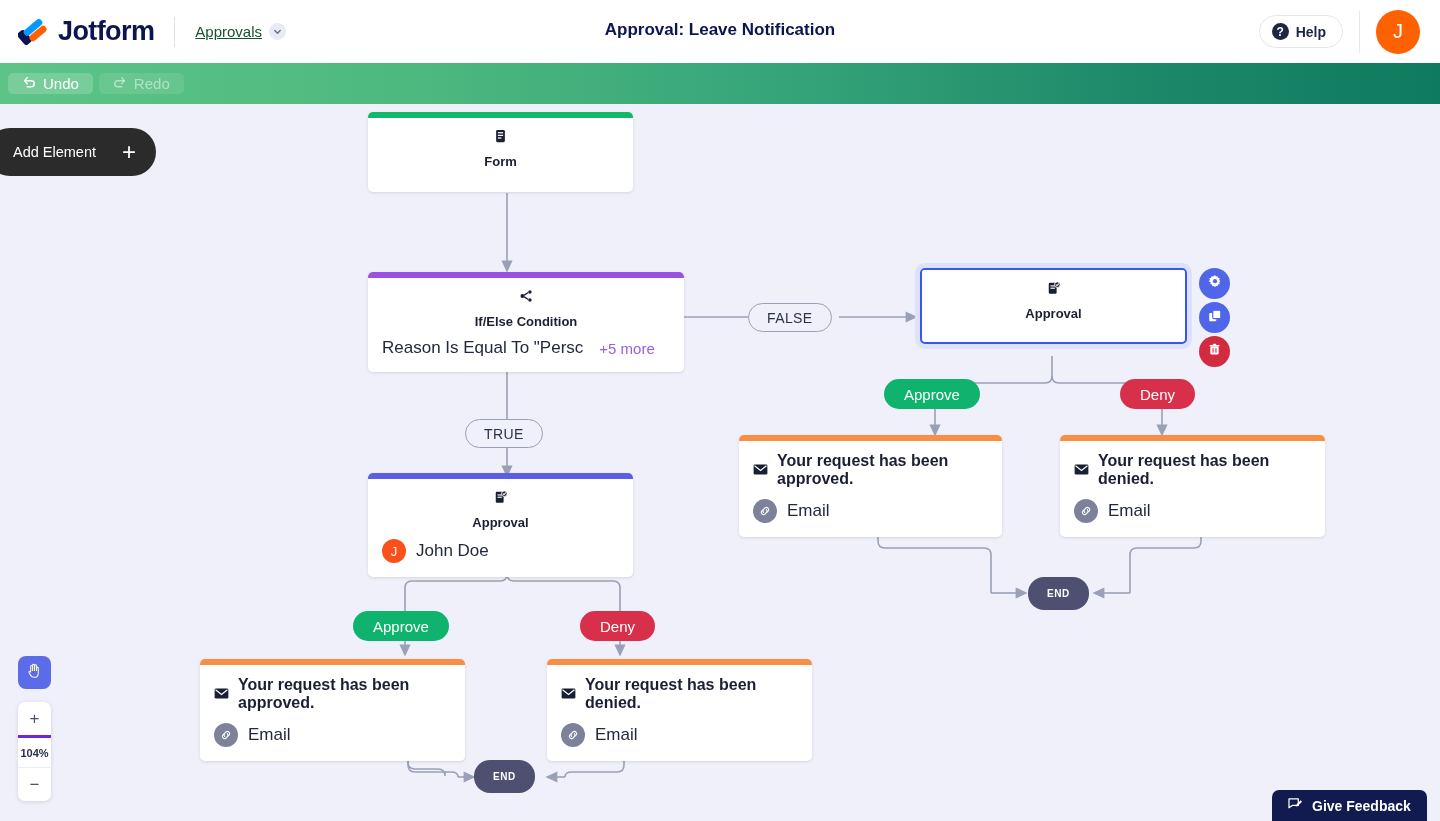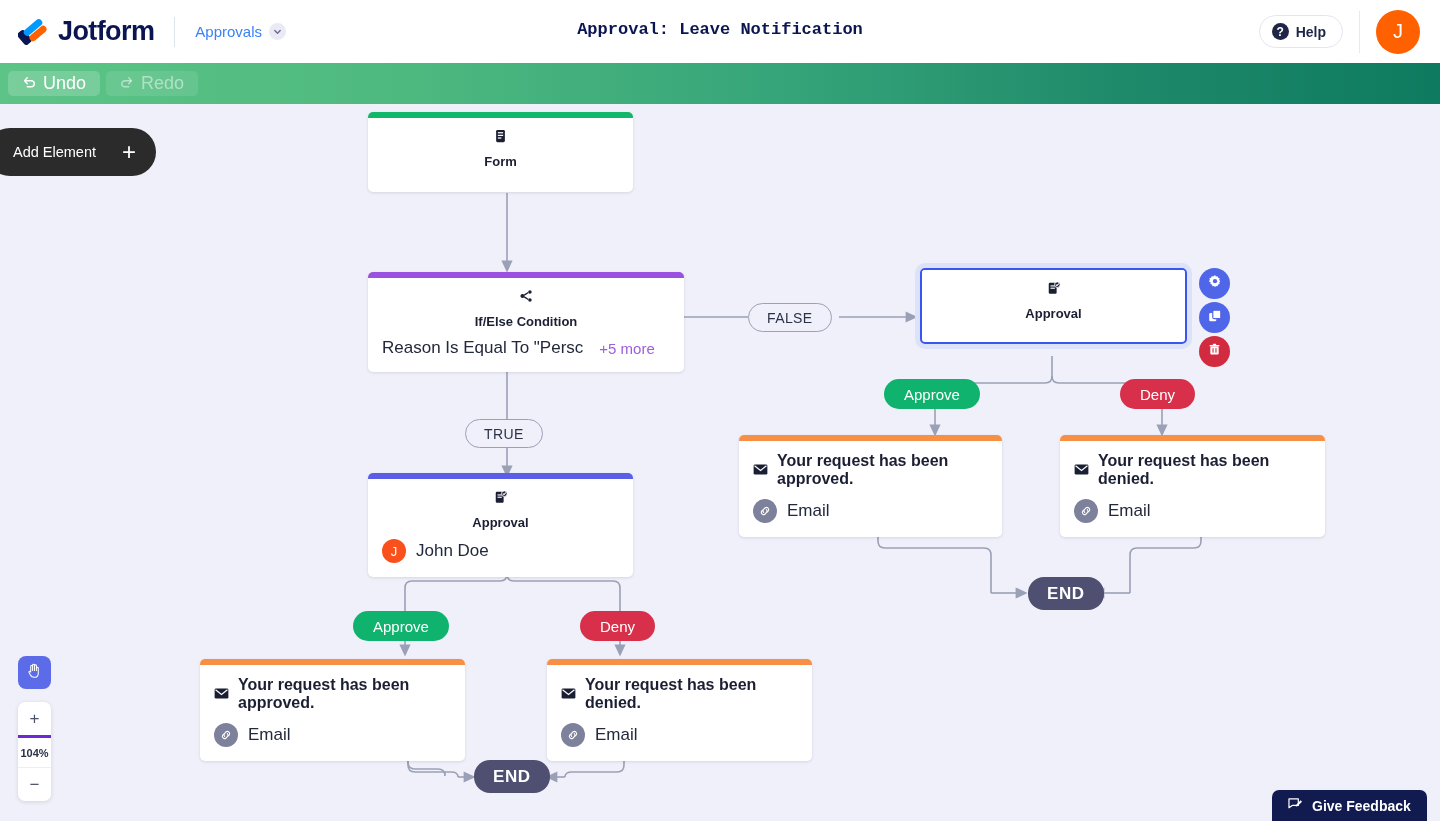--- a/index.html
+++ b/index.html
@@ -16,30 +16,29 @@
     position: absolute; left: 0; top: 0; width: 1440px; height: 63px;
     background: #ffffff;
     display: flex; align-items: center;
     z-index: 40;
   }
   .logo-wrap { display: flex; align-items: center; gap: 10px; padding-left: 18px; }
   .logo-mark { width: 30px; height: 30px; position: relative; }
   .logo-text { font-size: 27px; font-weight: bold; color: #0a1551; letter-spacing: -0.6px; }
   .hdr-divider { width: 1px; height: 30px; background: #dfe3ec; margin: 0 20px; }
   .approvals-sel { display: flex; align-items: center; gap: 7px; cursor: pointer; }
-  .approvals-sel .lbl { font-size: 15px; color: #3b82f6; }
+  .approvals-sel .lbl { font-size: 15px; color: #14532d; text-decoration: underline; }
   .chev-circle {
     width: 17px; height: 17px; border-radius: 50%;
     background: #e8eaf4; display: flex; align-items: center; justify-content: center;
   }
   .page-title {
     position: absolute; left: 0; right: 0; top: 20px;
     text-align: center; font-size: 17px; font-weight: bold; color: #0a1551;
     pointer-events: none;
-    font-family: Liberation Mono, monospace;
   }
   .hdr-right { margin-left: auto; display: flex; align-items: center; gap: 0; padding-right: 20px; }
   .help-btn {
     display: flex; align-items: center; gap: 7px;
     border: 1px solid #e3e6ef; border-radius: 20px;
     padding: 7px 16px 7px 12px; cursor: pointer; background: #fff;
   }
   .help-btn .qmark {
     width: 17px; height: 17px; border-radius: 50%; background: #1f2547;
     color: #fff; font-size: 12px; font-weight: bold;
@@ -57,21 +56,21 @@
   .toolbar {
     position: absolute; left: 0; top: 63px; width: 1440px; height: 41px;
     background: linear-gradient(90deg, #5cc486 0%, #4eb97f 28%, #35a479 55%, #1f8a6a 78%, #0e7a5f 100%);
     display: flex; align-items: center;
     z-index: 35;
   }
   .undo-redo { display: flex; gap: 6px; padding-left: 8px; }
   .tb-btn {
     display: flex; align-items: center; gap: 7px;
     padding: 2px 14px; border-radius: 5px; cursor: pointer;
-    font-size: 18px; color: #ffffff;
+    font-size: 15px; color: #ffffff;
     background: rgba(255,255,255,0.18);
   }
   .tb-btn.disabled { color: rgba(255,255,255,0.48); background: rgba(255,255,255,0.10); cursor: default; }
   .tabs { position: absolute; left: 528px; top: 0; height: 41px; display: flex; }
   .tab {
     display: flex; align-items: center; justify-content: center;
     height: 41px; padding: 0 22px; cursor: pointer;
     font-size: 15.5px; color: #ffffff; letter-spacing: 0.4px;
   }
   .tab.active { background: rgba(255,255,255,0.22); }
@@ -143,21 +142,21 @@
     border-radius: 16px; color: #2b3147; font-size: 14px; letter-spacing: 0.4px;
     display: flex; align-items: center; justify-content: center;
     height: 29px; padding: 0 18px; z-index: 15;
   }
 
   
   .endnode {
     position: absolute; background: #4f5071; color: #fff;
     border-radius: 16px; height: 33px; padding: 0 19px;
     display: flex; align-items: center; justify-content: center;
-    font-size: 17px; font-weight: bold; letter-spacing: 0.6px; z-index: 15;
+    font-size: 10px; font-weight: bold; letter-spacing: 0.6px; z-index: 15;
   }
 
   
   .fab {
     position: absolute; width: 31px; height: 31px; border-radius: 50%;
     display: flex; align-items: center; justify-content: center;
     cursor: pointer; z-index: 25;
   }
   .fab.blue { background: #5066e8; }
   .fab.red { background: #d22b3f; }

